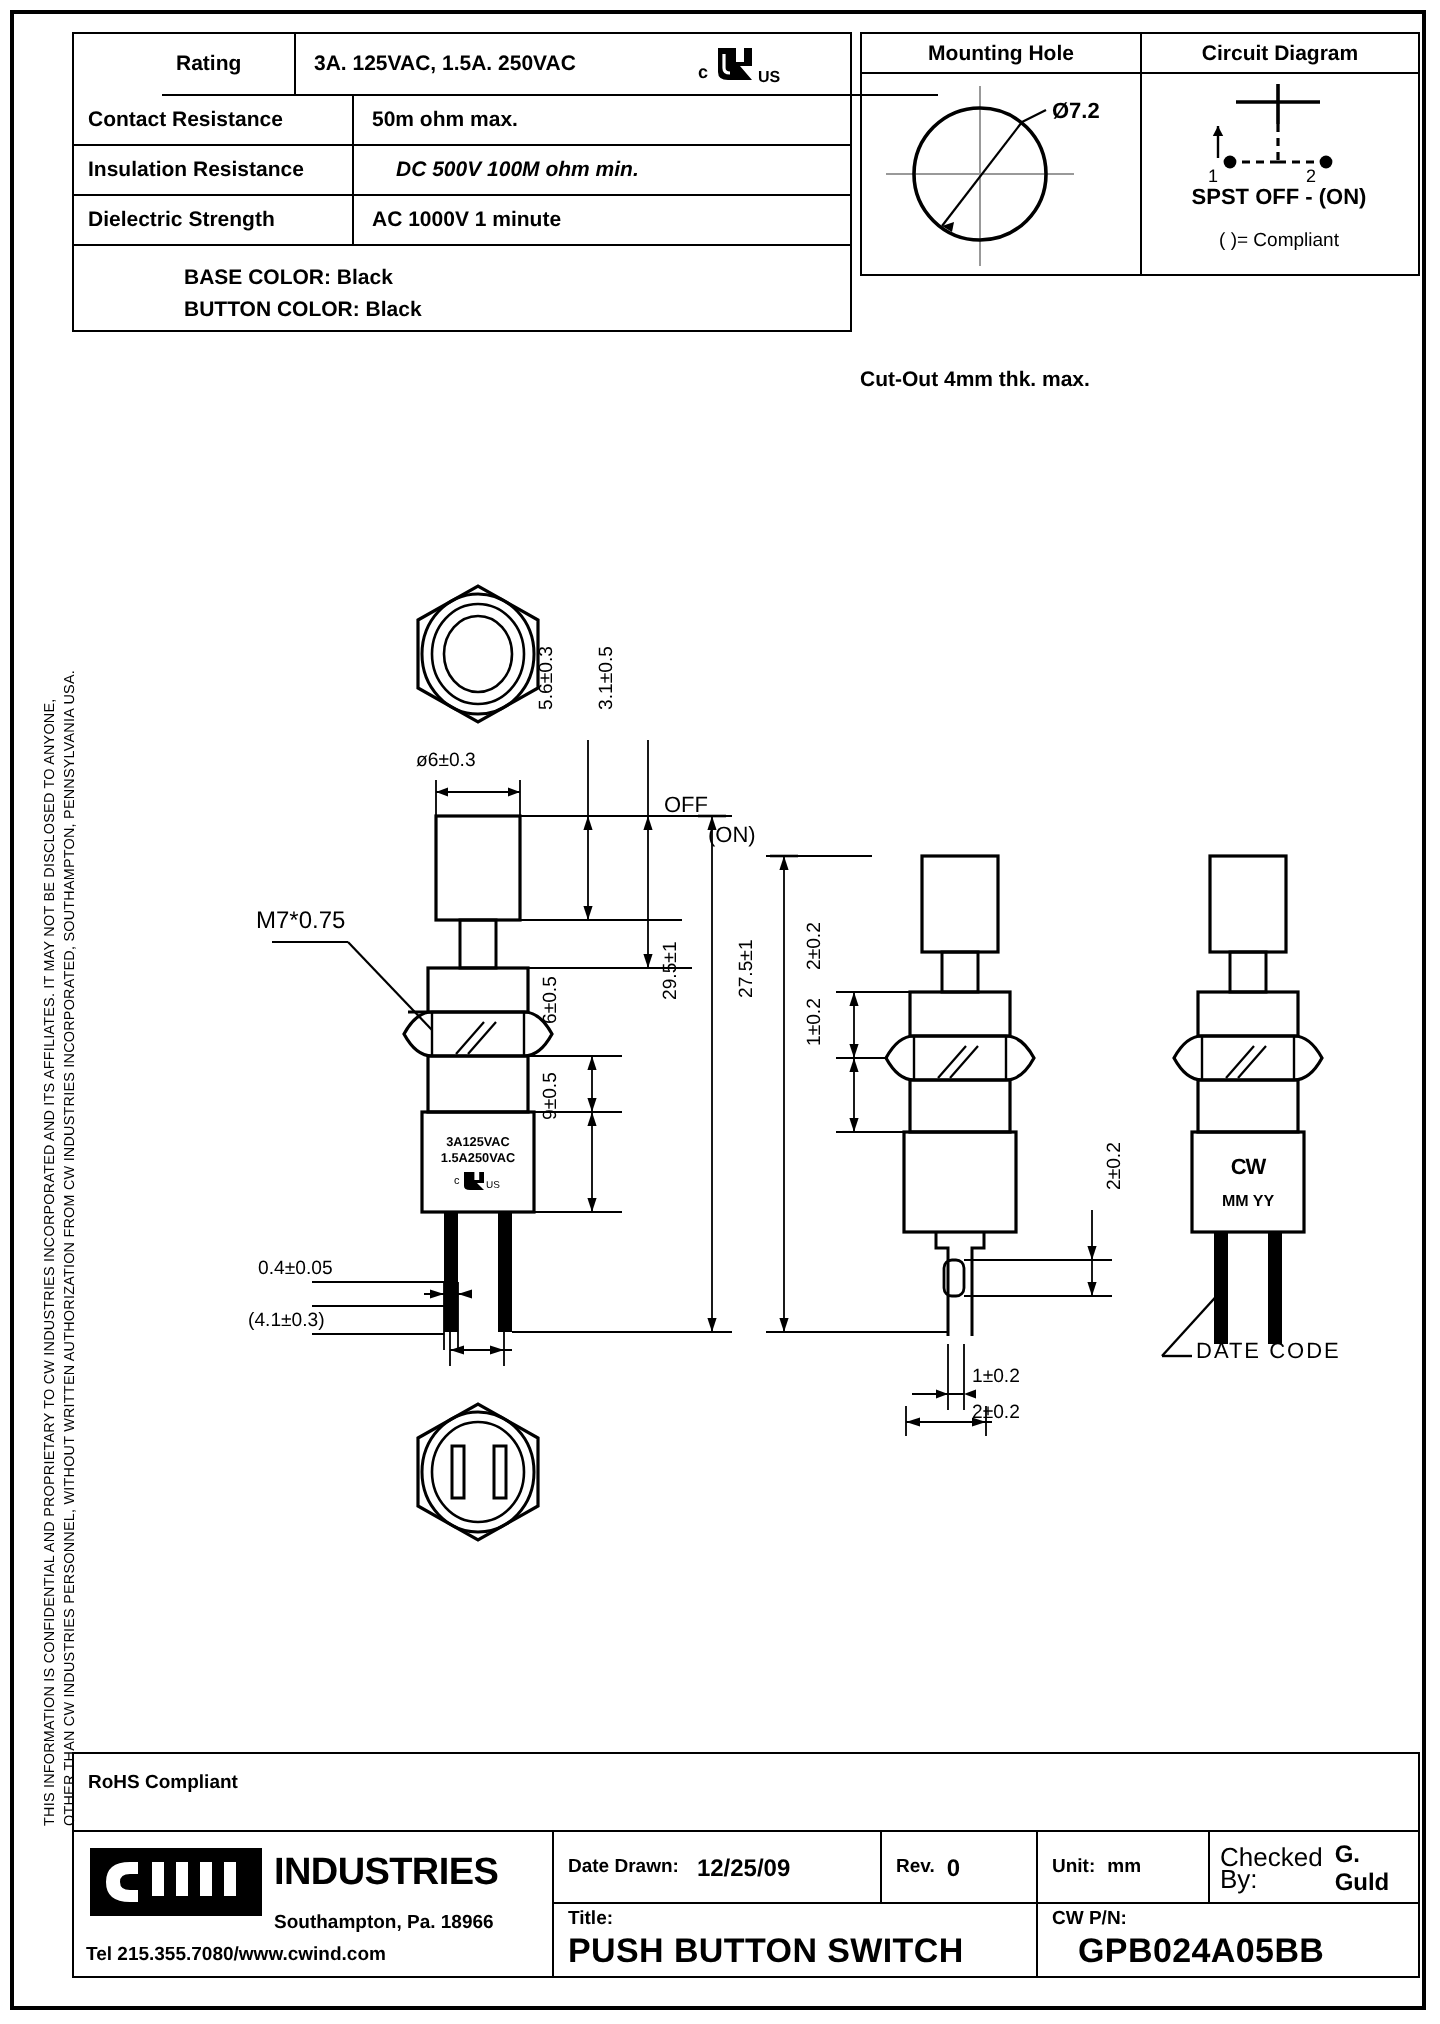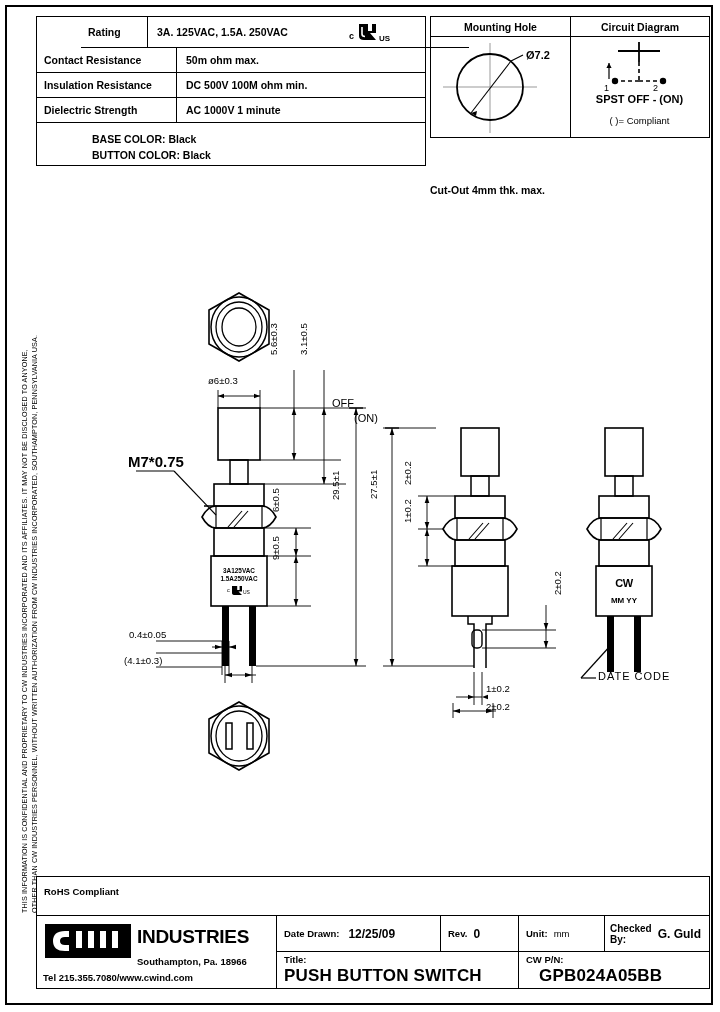--- a/index.html
+++ b/index.html
@@ -72,21 +72,21 @@
         <text x="30" y="21" font-family="Liberation Sans, sans-serif" font-size="8" font-weight="bold">US</text>
       </svg>
     </div>
   </div>
   <div class="srow" style="top:31px;height:25px;">
     <div class="scell-l" style="width:140px;">Contact Resistance</div>
     <div class="scell-r" style="left:140px;width:248px;">50m ohm max.</div>
   </div>
   <div class="srow" style="top:56px;height:25px;">
     <div class="scell-l" style="width:140px;">Insulation Resistance</div>
-    <div class="scell-r" style="left:140px;width:248px;">DC 500V 100M ohm min.</div>
+    <div class="scell-r" style="left:152px;width:248px;font-style:italic;">DC 500V 100M ohm min.</div>
   </div>
   <div class="srow" style="top:81px;height:25px;">
     <div class="scell-l" style="width:140px;">Dielectric Strength</div>
     <div class="scell-r" style="left:140px;width:248px;">AC 1000V  1  minute</div>
   </div>
   <div class="colorline" style="top:116px;">BASE COLOR: Black</div>
   <div class="colorline" style="top:132px;">BUTTON COLOR: Black</div>
 </div>
 
 <div class="bx" id="mhBox">
@@ -316,21 +316,21 @@
     </svg>
 </div>
 
 <div class="abs" style="left:36px;top:175px;width:674px;height:700px;">
   <div class="abs dim" style="left:172px;top:200px;">ø6±0.3</div>
   <div class="abs dim rot" style="left:232px;top:180px;transform:rotate(-90deg);transform-origin:left top;">5.6±0.3</div>
   <div class="abs dim rot" style="left:262px;top:180px;transform:rotate(-90deg);transform-origin:left top;">3.1±0.5</div>
   <div class="abs dim rot" style="left:234px;top:337px;transform:rotate(-90deg);transform-origin:left top;">6±0.5</div>
   <div class="abs dim rot" style="left:234px;top:385px;transform:rotate(-90deg);transform-origin:left top;">9±0.5</div>
   <div class="abs dim rot" style="left:294px;top:325px;transform:rotate(-90deg);transform-origin:left top;">29.5±1</div>
-  <div class="abs dim" style="left:92px;top:278px;font-size:15px;font-weight:bold;">M7*0.75</div>
+  <div class="abs dim" style="left:92px;top:278px;font-size:12px;">M7*0.75</div>
   <div class="abs dim" style="left:93px;top:454px;">0.4±0.05</div>
   <div class="abs dim" style="left:88px;top:480px;">(4.1±0.3)</div>
 
   <div class="abs dim" style="left:296px;top:222px;font-size:11px;">OFF</div>
   <div class="abs dim" style="left:318px;top:237px;font-size:11px;">(ON)</div>
 
   <div class="abs dim rot" style="left:332px;top:324px;transform:rotate(-90deg);transform-origin:left top;">27.5±1</div>
   <div class="abs dim rot" style="left:366px;top:310px;transform:rotate(-90deg);transform-origin:left top;">2±0.2</div>
   <div class="abs dim rot" style="left:366px;top:348px;transform:rotate(-90deg);transform-origin:left top;">1±0.2</div>
   <div class="abs dim rot" style="left:516px;top:420px;transform:rotate(-90deg);transform-origin:left top;">2±0.2</div>
@@ -365,24 +365,24 @@
   <div class="tcell" style="left:240px;top:0;width:164px;height:36px;border-right:1.3px solid #000;border-bottom:1.3px solid #000;padding-left:7px;">
     <span class="tlabel">Date Drawn:</span>
     <span class="tval" style="margin-left:9px;">12/25/09</span>
   </div>
   <div class="tcell" style="left:404px;top:0;width:78px;height:36px;border-right:1.3px solid #000;border-bottom:1.3px solid #000;padding-left:7px;">
     <span class="tlabel">Rev.</span>
     <span class="tval" style="margin-left:6px;">0</span>
   </div>
   <div class="tcell" style="left:482px;top:0;width:86px;height:36px;border-right:1.3px solid #000;border-bottom:1.3px solid #000;padding-left:7px;">
     <span class="tlabel">Unit:</span>
-    <span class="tlabel" style="margin-left:6px;font-weight:normal;">mm</span>
+    <span class="tlabel" style="margin-left:6px;font-weight:bold;">mm</span>
   </div>
   <div class="tcell" style="left:568px;top:0;width:104px;height:36px;border-bottom:1.3px solid #000;padding-left:5px;">
-    <span style="font-size:10px;font-weight:bold;line-height:11px;display:inline-block;">
+    <span style="font-size:13px;font-weight:normal;line-height:11px;display:inline-block;">
       <span style="display:block;">Checked</span>
       <span style="display:block;">By:</span>
     </span>
     <span class="tval" style="margin-left:6px;">G. Guld</span>
   </div>
 
   <div class="tcell" style="left:240px;top:36px;width:242px;height:36px;border-right:1.3px solid #000;">
     <div class="abs" style="left:7px;top:2px;font-size:9.5px;font-weight:bold;">Title:</div>
     <div class="abs" style="left:7px;top:14px;" class2="">
       <span class="tbig">PUSH BUTTON SWITCH</span>

